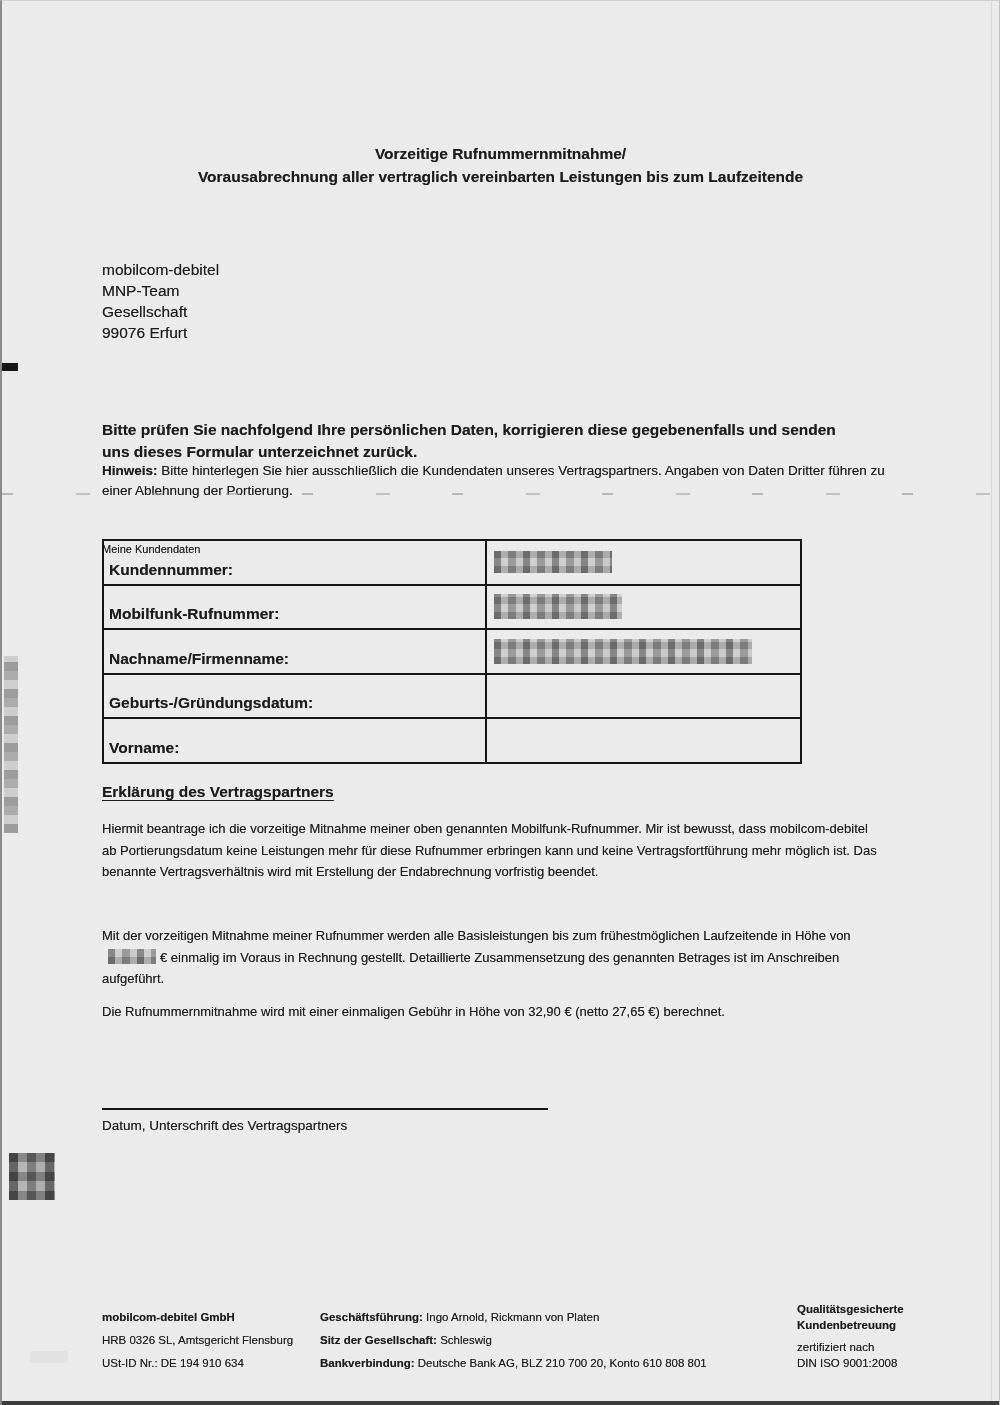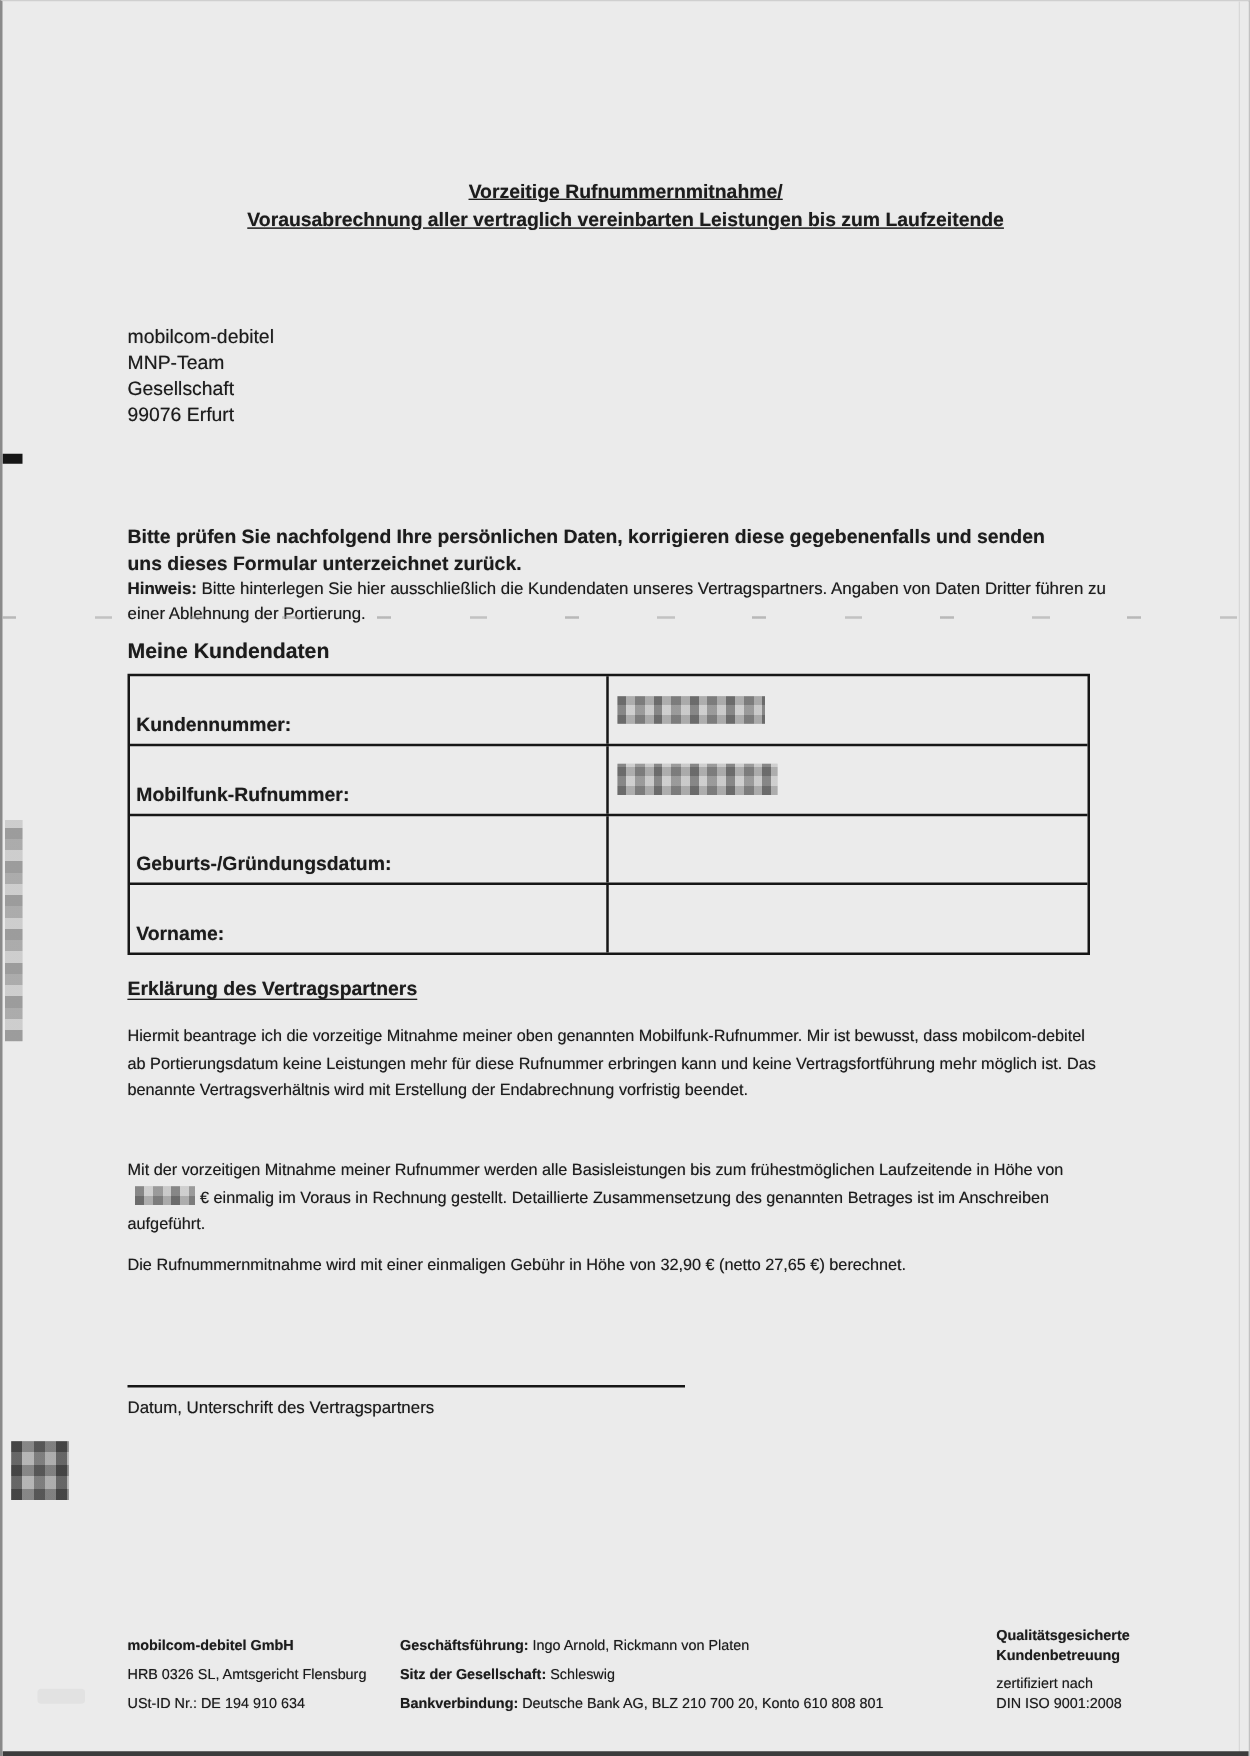--- a/index.html
+++ b/index.html
@@ -24,21 +24,21 @@
   }
   .page::before{ 
     content:"";position:absolute;top:0;bottom:0;right:7px;width:1px;background:#d8d8d8;
   }
   .abs{position:absolute;}
   .scan-text{text-shadow:0 0 .6px rgba(20,20,20,.55);}
 
   
   .title{
     left:0;right:0;top:141px;text-align:center;
-    font-weight:bold;font-size:15.5px;line-height:23px;text-decoration:underline;
+    font-weight:bold;font-size:15.5px;line-height:23px;
   }
 
   
   .address{left:100px;top:258px;font-size:15.5px;line-height:21px;}
 
   
   .fold-mark{left:0;top:362px;width:16px;height:8px;background:#161616;}
 
   
   .intro-bold{left:100px;top:418px;width:745px;font-weight:bold;font-size:15.5px;line-height:21.5px;}
@@ -46,23 +46,23 @@
   .intro-note b{font-weight:bold;}
 
   
   .dash-artifact{
     left:0;top:492px;width:1000px;height:2px;opacity:.55;
     background:repeating-linear-gradient(90deg,#8e8e8e 0 11px,transparent 11px 74px,#a0a0a0 74px 88px,transparent 88px 150px);
   }
   .smudge{left:28px;top:1350px;width:38px;height:12px;background:#e2e2e2;border-radius:3px;}
 
   
-  .table-heading{left:100px;top:510px;font-weight:bold;font-size:17px;}
+  .table-heading{left:100px;top:542px;font-weight:normal;font-size:11px;}
   .cust-table{
-    left:100px;top:538px;width:770px;height:225px;
+    left:100px;top:538px;width:700px;height:225px;
     border:2px solid #161616;box-sizing:border-box;
     display:flex;flex-direction:column;
   }
   .cust-row{
     flex:1;display:flex;border-top:2px solid #161616;box-sizing:border-box;
   }
   .cust-row:first-child{border-top:none;}
   .cust-label{
     width:383px;box-sizing:border-box;border-right:2px solid #161616;
     display:flex;align-items:flex-end;padding:0 0 5px 5px;
@@ -154,20 +154,26 @@
         <div class="redact redact-val-1"></div>
       </div>
     </div>
     <div class="cust-row">
       <div class="cust-label scan-text">Mobilfunk-Rufnummer:</div>
       <div class="cust-value">
         <div class="redact redact-val-2"></div>
       </div>
     </div>
     <div class="cust-row">
+      <div class="cust-label scan-text">Nachname/Firmenname:</div>
+      <div class="cust-value">
+        <div class="redact redact-val-3"></div>
+      </div>
+    </div>
+    <div class="cust-row">
       <div class="cust-label scan-text">Geburts-/Gründungsdatum:</div>
       <div class="cust-value"></div>
     </div>
     <div class="cust-row">
       <div class="cust-label scan-text">Vorname:</div>
       <div class="cust-value"></div>
     </div>
   </div>
 
   <div class="abs redact-strip"></div>

